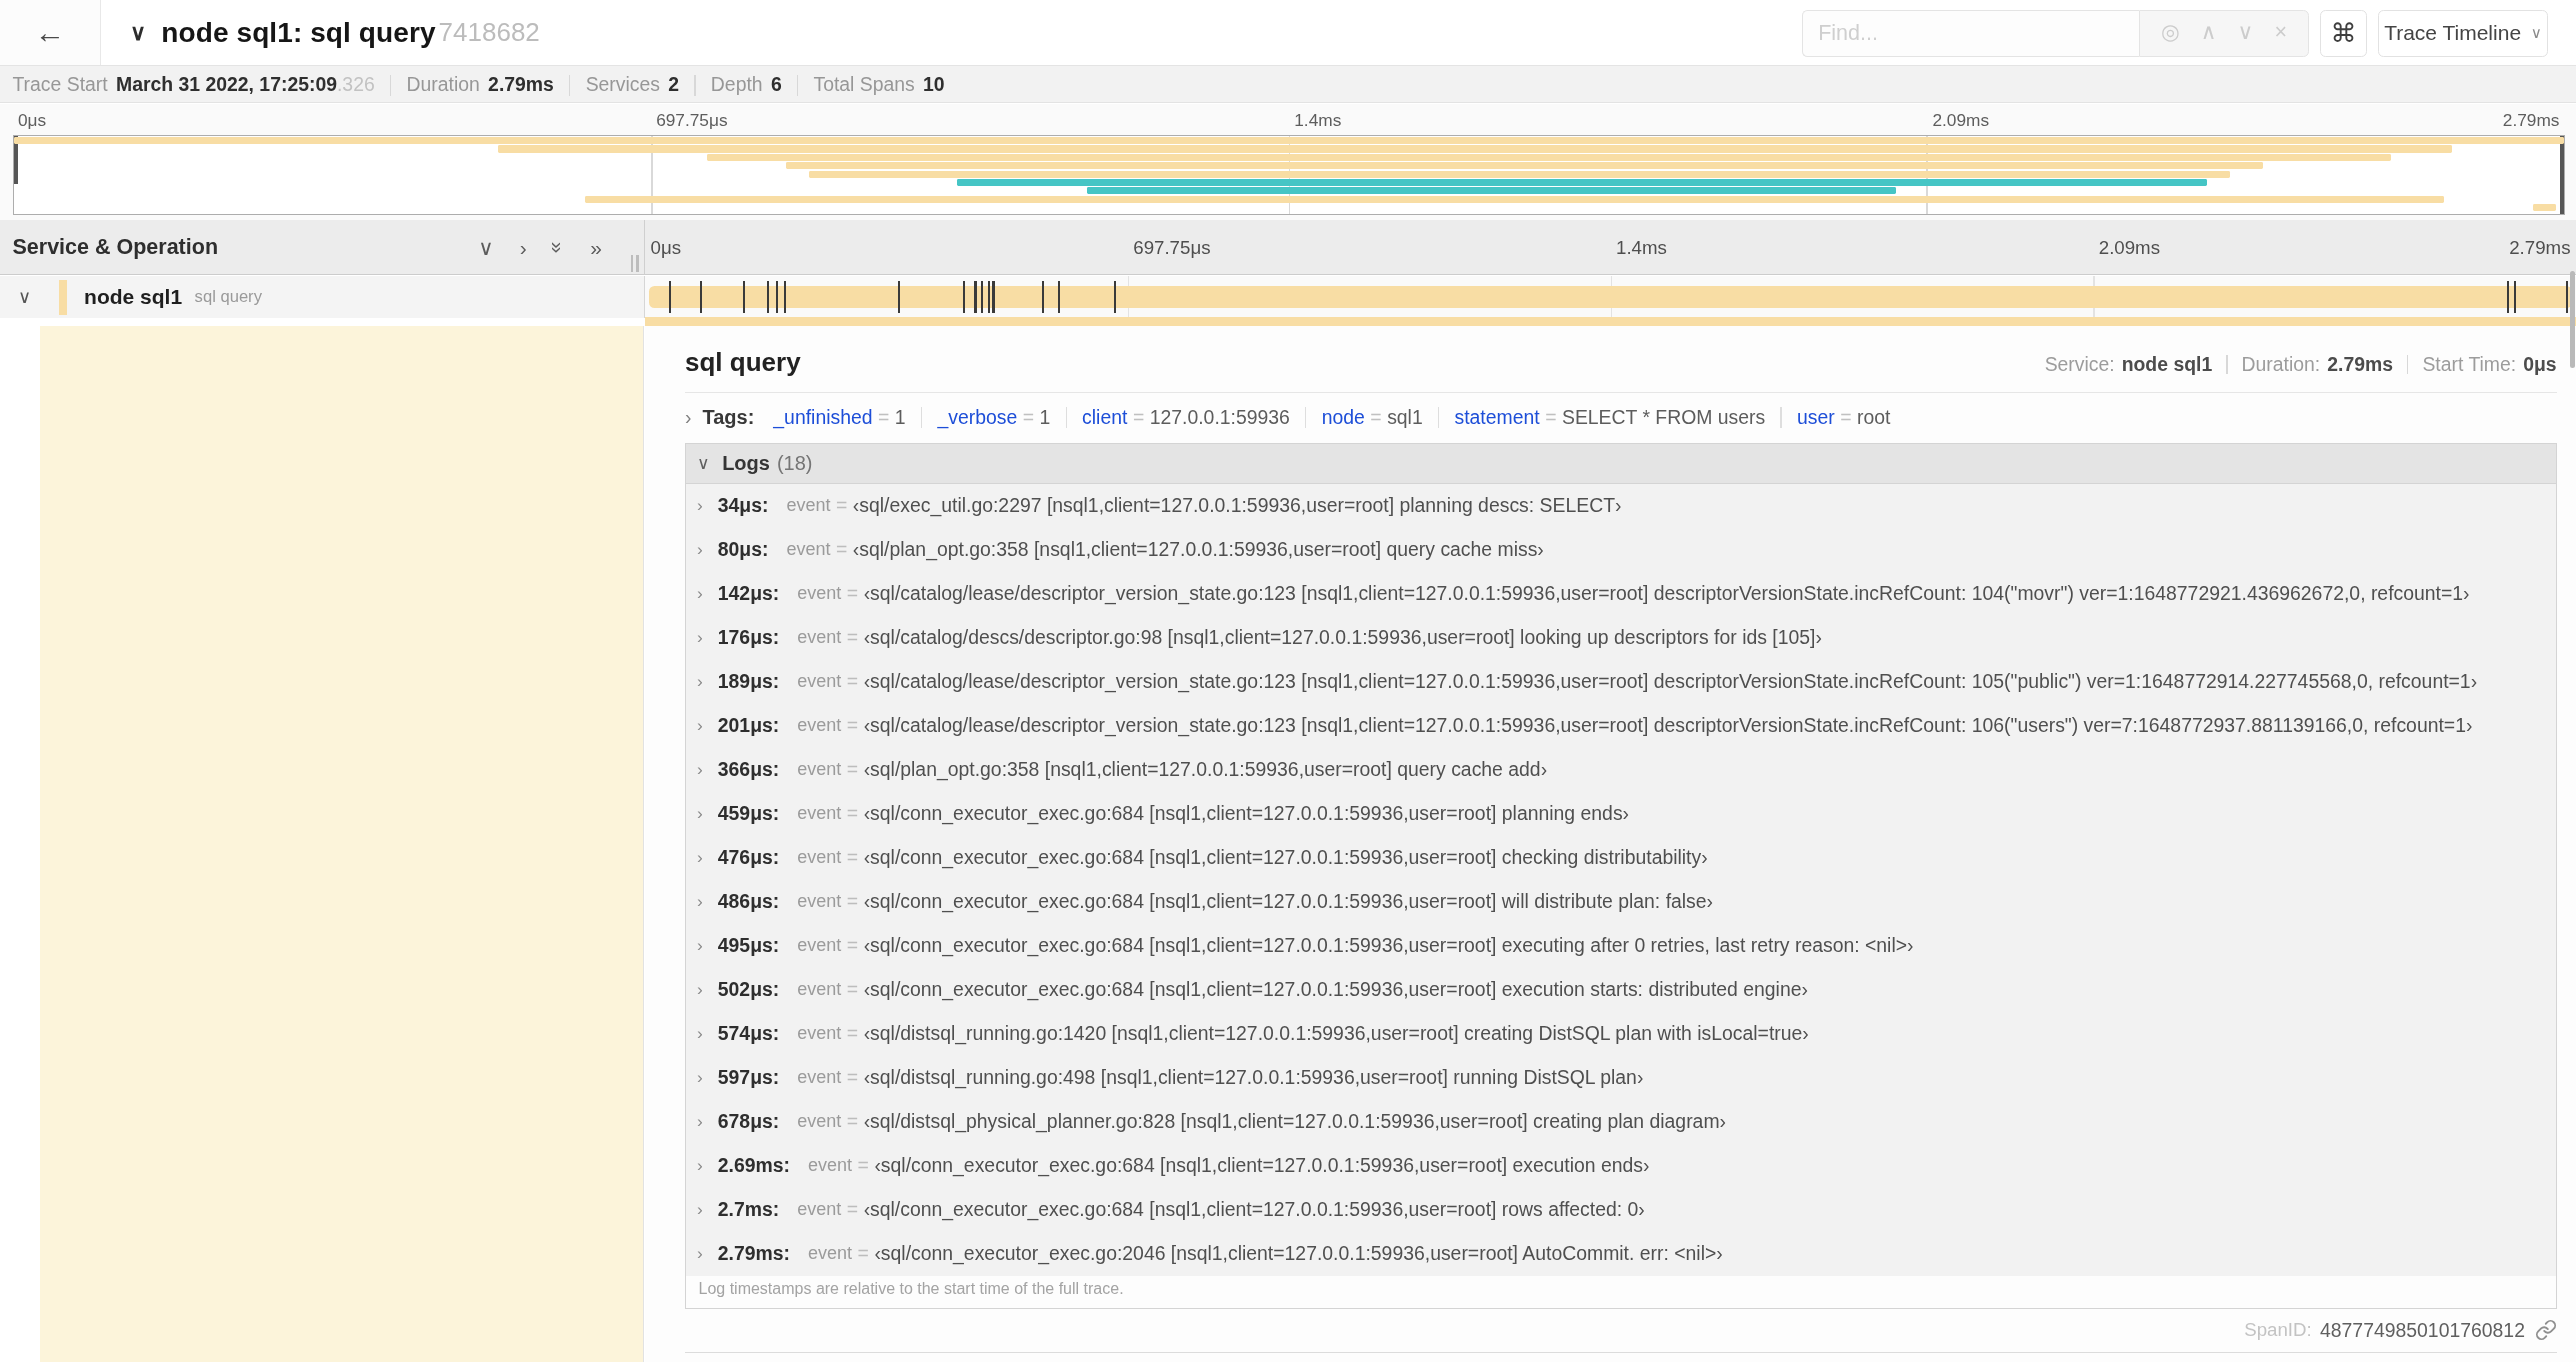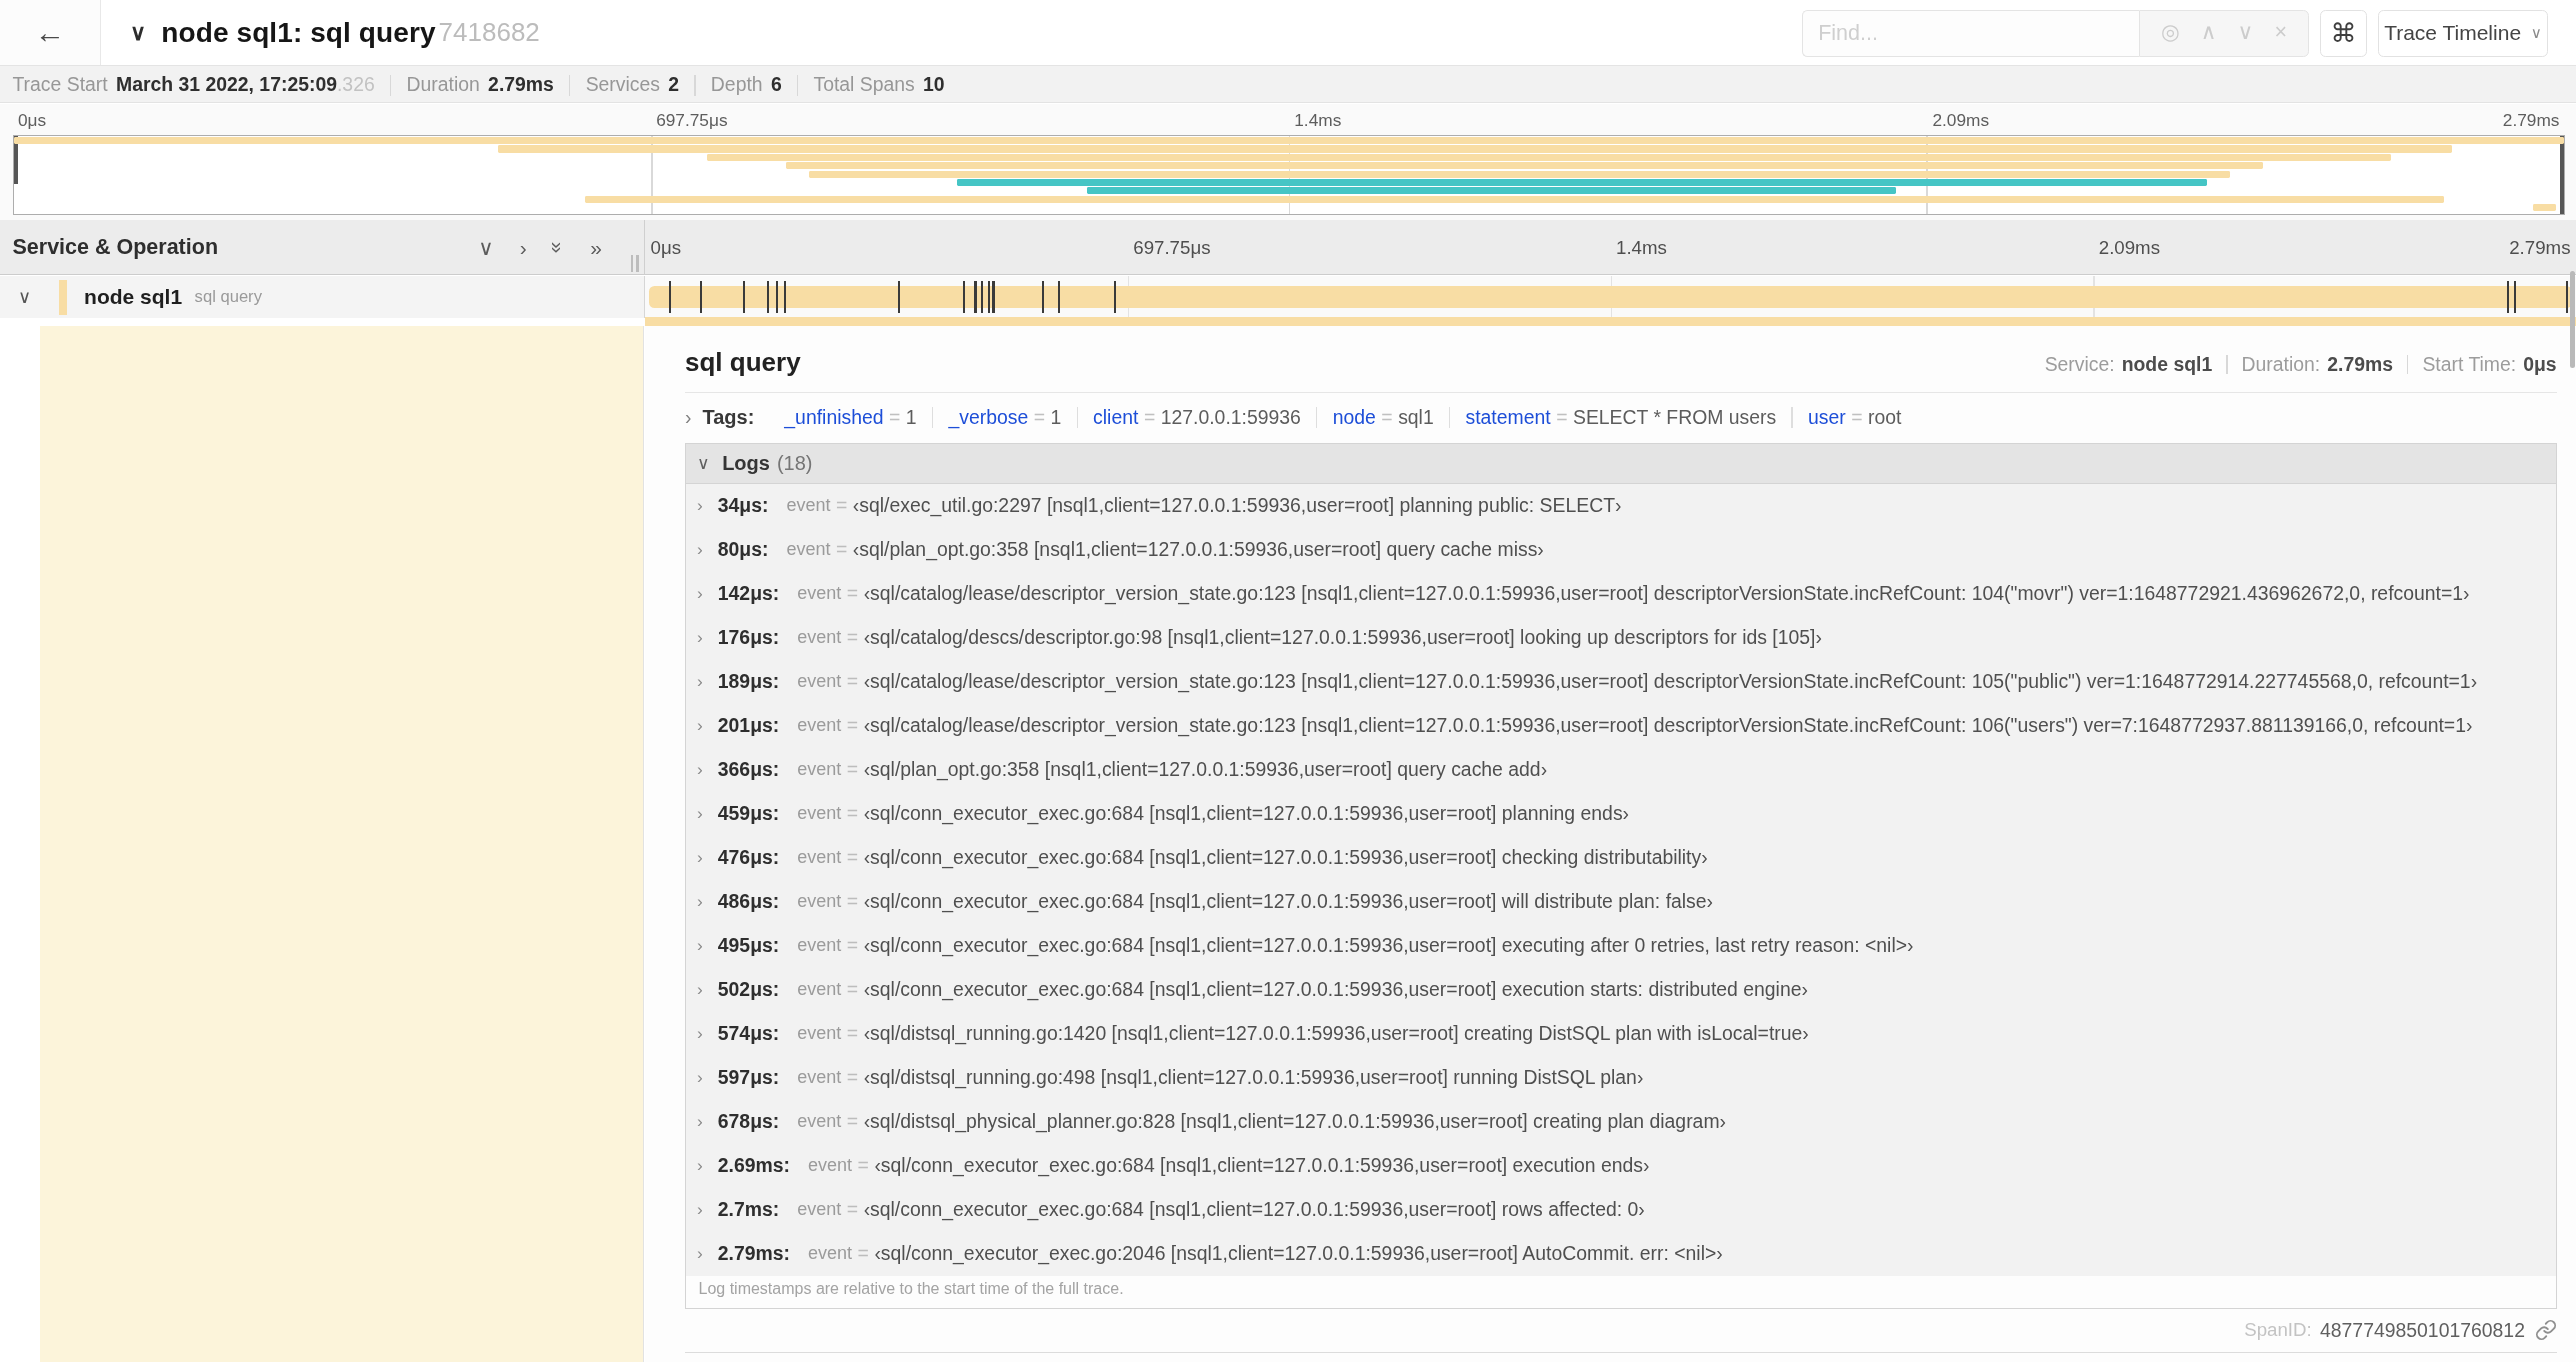--- a/index.html
+++ b/index.html
@@ -87,21 +87,21 @@
   .dp-header { margin-top:21px; display:flex; align-items:baseline; }
   .dp-title { font-size:26px; font-weight:700; color:#222; }
   .dp-meta { margin-left:auto; display:flex; align-items:baseline; font-size:19.4px; }
   .dp-meta .lbl { color:#9c9c9c; margin-right:7px; }
   .dp-meta .val { color:#4c4c4c; font-weight:700; }
   .dp-meta .sep { width:1.4px; height:19.4px; background:#d8d8d8; margin:0 14px; align-self:center; }
   .dp-divider { height:1.4px; background:#e6e6e6; margin-top:14px; }
 
   .tags-row { margin-top:12.5px; display:flex; align-items:center; flex-wrap:nowrap; cursor:pointer; }
   .tags-chevron { color:#7f7f7f; font-size:19.4px; margin-right:11px; }
-  .tags-label { font-size:20px; font-weight:700; color:#383838; margin-right:30px; }
+  .tags-label { font-size:20px; font-weight:700; color:#383838; margin-right:19px; }
   .tag-item { font-size:19.4px; white-space:nowrap; }
   .tag-key { color:#1d4ed8; }
   .tag-eq { color:#c0c0c0; padding:0 5.5px; }
   .tag-val { color:#5c5c5c; }
   .tag-sep { width:1.4px; height:21px; background:#dedede; margin:0 15.2px; flex:none; }
 
   .logs-box { margin-top:14px; border:1.4px solid #d4d4d4; }
   .logs-header { height:40px; background:#e4e4e4; border-bottom:1.4px solid #d4d4d4;
     display:flex; align-items:center; cursor:pointer; }
   .logs-chevron { color:#5f5f5f; font-size:17.3px; margin-left:11px; }
@@ -309,21 +309,21 @@
       <span class="logs-chevron">∨</span>
       <span class="logs-label">Logs</span>
       <span class="logs-count">(18)</span>
     </div>
     <div class="logs-body" id="logs-body">
         <div class="log-row">
           <span class="log-chevron">›</span>
           <span class="log-time">34μs:</span>
           <span class="log-field">event</span>
           <span class="log-eq">=</span>
-          <span class="log-value">‹sql/exec_util.go:2297 [nsql1,client=127.0.0.1:59936,user=root] planning public: SELECT›</span>
+          <span class="log-value">‹sql/exec_util.go:2297 [nsql1,client=127.0.0.1:59936,user=root] planning descs: SELECT›</span>
         </div>
         <div class="log-row">
           <span class="log-chevron">›</span>
           <span class="log-time">80μs:</span>
           <span class="log-field">event</span>
           <span class="log-eq">=</span>
           <span class="log-value">‹sql/plan_opt.go:358 [nsql1,client=127.0.0.1:59936,user=root] query cache miss›</span>
         </div>
         <div class="log-row">
           <span class="log-chevron">›</span>

